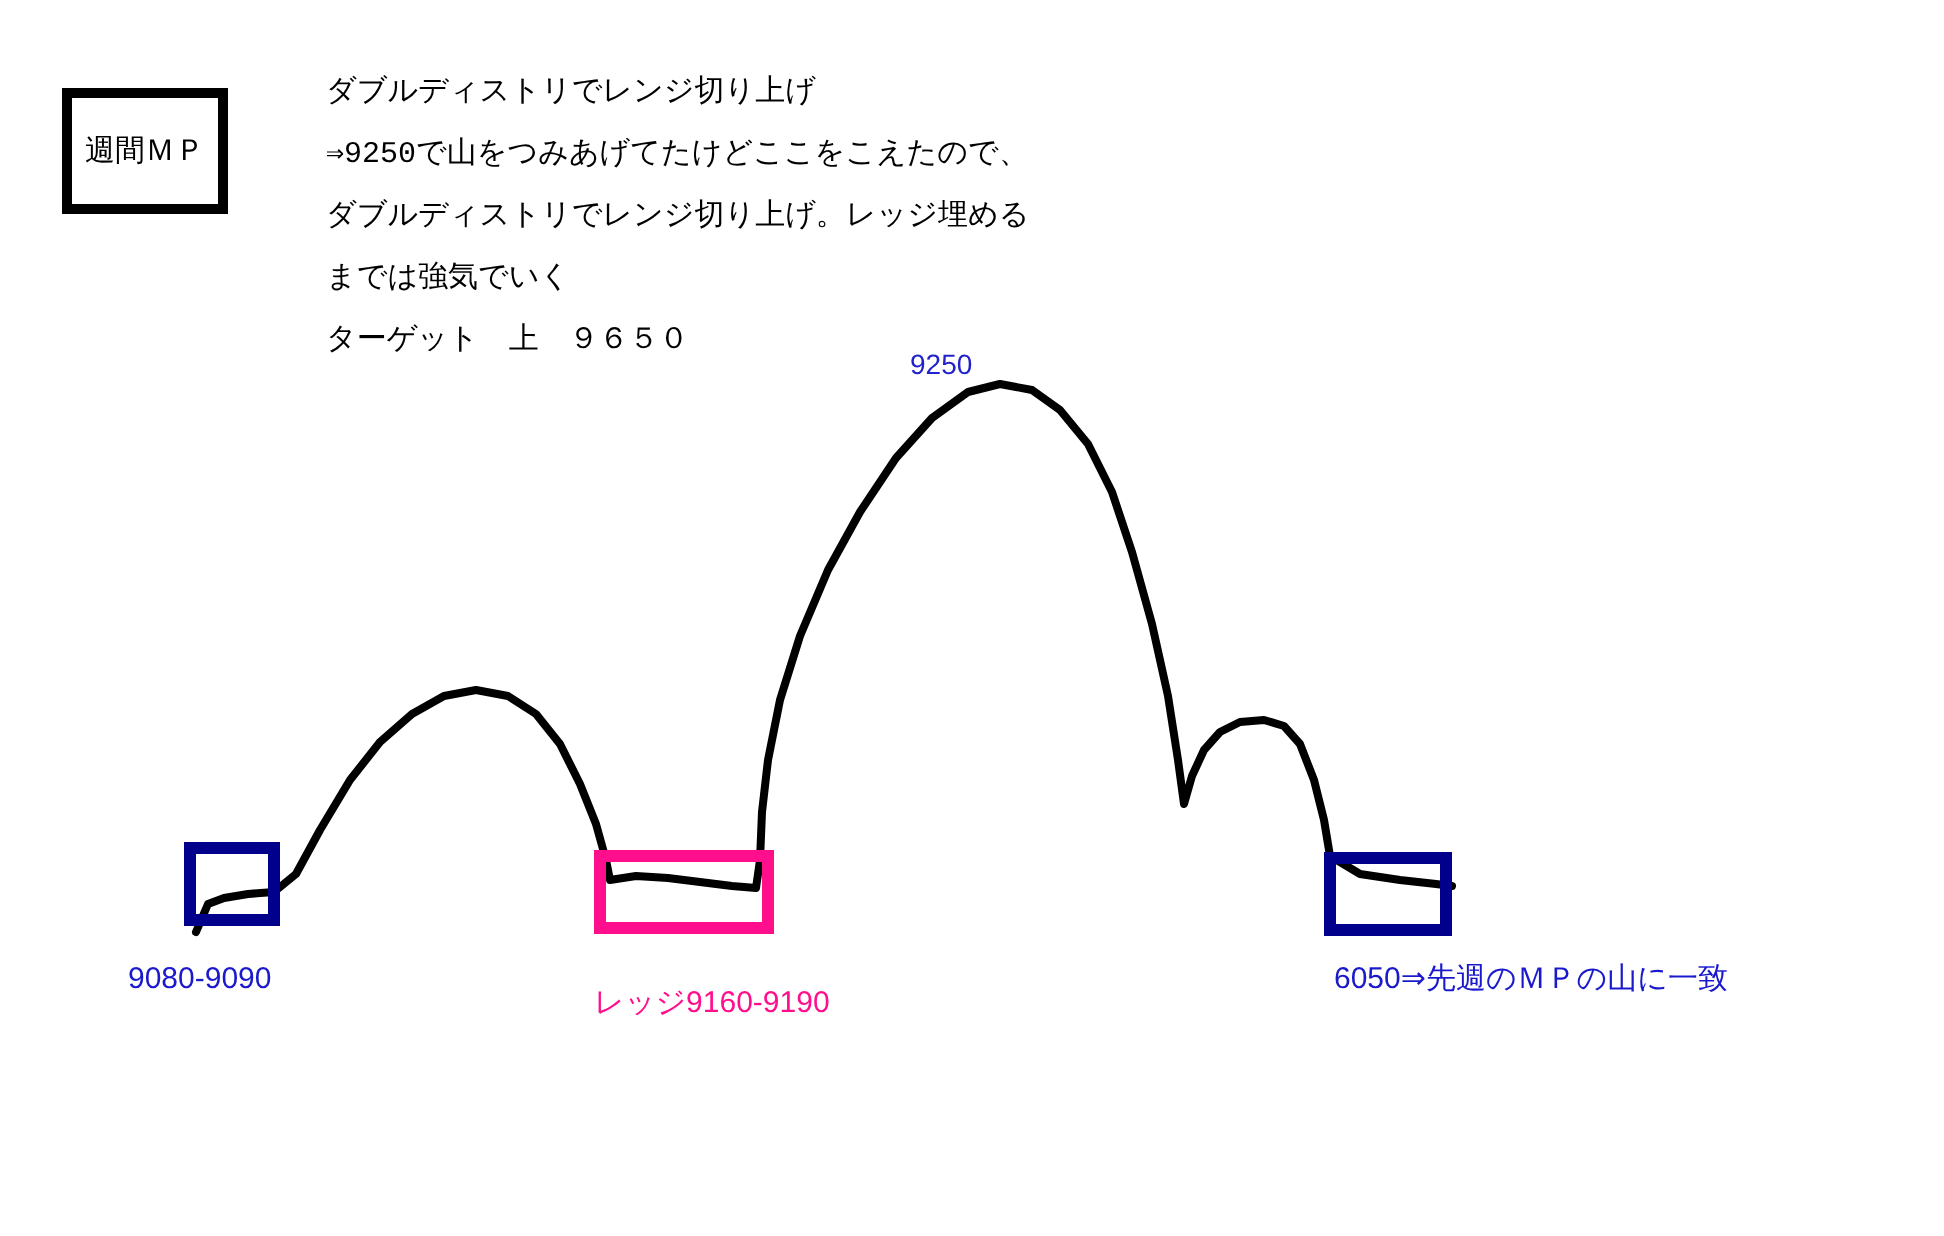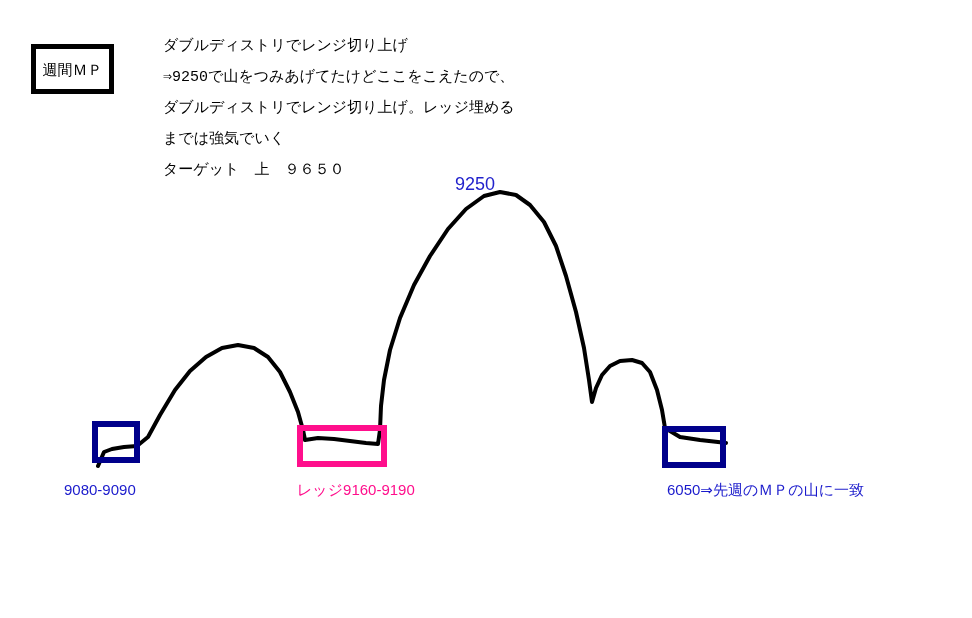--- a/index.html
+++ b/index.html
@@ -18,21 +18,21 @@
     height: 618px;
     background: #ffffff;
     overflow: hidden;
   }
   
   .title-box {
     position: absolute;
     left: 31px;
     top: 44px;
     width: 83px;
-    height: 50px;
+    height: 63px;
     border: 5px solid #000000;
     background: #ffffff;
     box-sizing: border-box;
     display: flex;
     align-items: center;
     justify-content: center;
   }
   .title-box .title-text {
     font-size: 15px;
     line-height: 1;
@@ -72,21 +72,21 @@
   }
   .zone-label {
     position: absolute;
     font-size: 15px;
     line-height: 1;
     white-space: nowrap;
     text-align: right;
   }
   .peak-label {
     position: absolute;
-    font-size: 18px;
+    font-size: 14px;
     line-height: 1;
     white-space: nowrap;
     color: #2222cc;
   }
 </style>
 </head>
 <body>
 
 <div id="canvas">
 
@@ -106,16 +106,16 @@
     <path id="profile-path" fill="none" stroke="#000000" stroke-width="4" stroke-linecap="round" stroke-linejoin="round" d="M 98 466 L 104 452 L 112 449 L 124 447 L 137 446 L 148 437 L 160 415 L 175 390 L 190 371 L 206 357 L 222 348 L 238 345 L 254 348 L 268 357 L 280 372 L 290 392 L 298 412 L 303 430 L 305 440 L 318 438 L 334 439 L 350 441 L 366 443 L 378 444 L 380 430 L 381 406 L 384 380 L 390 350 L 400 318 L 414 285 L 430 256 L 448 229 L 466 209 L 484 196 L 500 192 L 516 195 L 530 205 L 544 222 L 556 246 L 566 276 L 576 312 L 584 348 L 589 380 L 592 402 L 596 388 L 602 375 L 610 366 L 620 361 L 632 360 L 642 363 L 650 372 L 657 390 L 662 410 L 665 428 L 680 437 L 700 440 L 718 442 L 726 443"></path>
   </svg>
 
   <div class="peak-label" style="left: 455px; top: 175px; color: rgb(34, 34, 204);">9250</div>
 
   <div class="zone-box" id="zone-left" style="left: 92px; top: 421px; width: 48px; height: 42px; border: 6px solid rgb(0, 0, 139);"></div>
   <div class="zone-box" id="zone-center" style="left: 297px; top: 425px; width: 90px; height: 42px; border: 6px solid rgb(255, 15, 140);"></div>
   <div class="zone-box" id="zone-right" style="left: 662px; top: 426px; width: 64px; height: 42px; border: 6px solid rgb(0, 0, 139);"></div>
 
   <div class="zone-label" style="left: 64px; top: 482px; color: rgb(26, 26, 204);">9080-9090</div>
-  <div class="zone-label" style="left: 297px; top: 482px; color: rgb(255, 15, 140);">レッジ9160-9190</div>
+  <div class="zone-label" style="left: 297px; top: 494px; color: rgb(255, 15, 140);">レッジ9160-9190</div>
   <div class="zone-label" style="left: 667px; top: 482px; color: rgb(26, 26, 204);">6050⇒先週のＭＰの山に一致</div>
 
 </div>
 
 </body></html>

